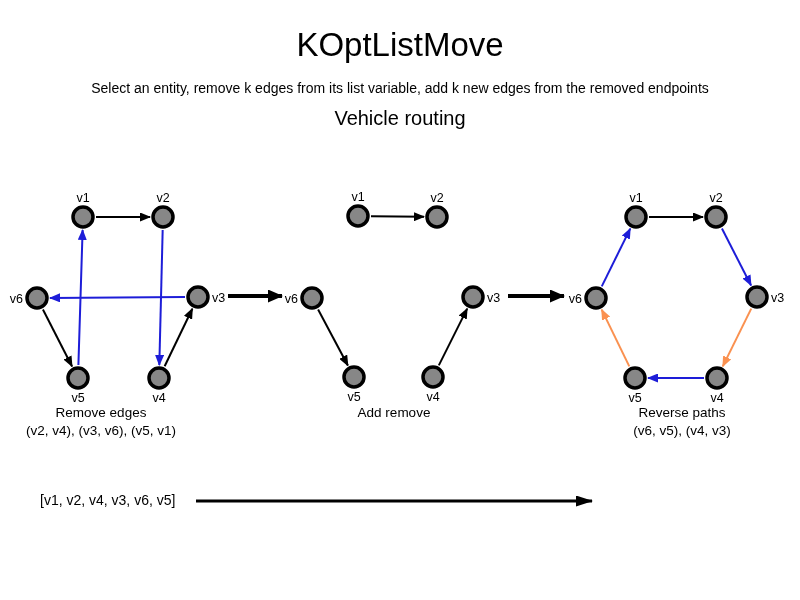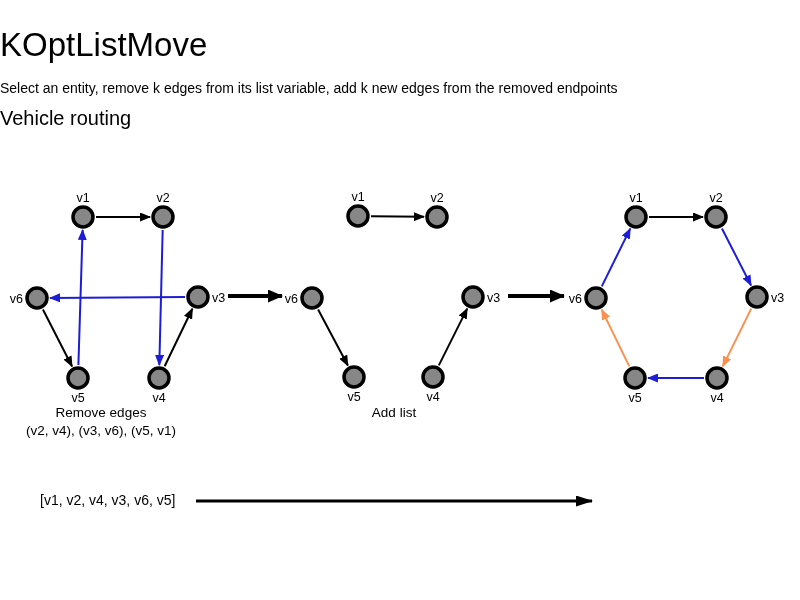--- a/index.html
+++ b/index.html
@@ -1,20 +1,20 @@
 <!DOCTYPE html>
 <html><head>
 <meta charset="utf-8">
 <style>
   html,body{margin:0;padding:0;background:#fff;}
   .stage{
     position:relative;width:800px;height:600px;background:#fff;overflow:hidden;
     font-family:"Liberation Sans",sans-serif;color:#000;
   }
-  .center-text{position:absolute;left:0;right:0;}
+  .center-text{position:absolute;left:0;right:0;text-align:center;}
   .title{top:28px;font-size:33px;line-height:33px;font-weight:400;}
   .subtitle{top:64px;font-size:14px;line-height:16px;margin-top:16px;}
   .context-label{top:110px;font-size:20px;line-height:16px;}
   .diagram-svg{position:absolute;left:0;top:0;width:800px;height:600px;}
   .caption{
     position:absolute;top:404px;transform:translateX(-50%);
     text-align:center;font-size:13.5px;line-height:18px;white-space:nowrap;
   }
   .list-text{position:absolute;top:492px;font-size:14px;line-height:17px;white-space:nowrap;margin-left:6px;}
 </style>
@@ -101,18 +101,22 @@
         <line x1="508" y1="296" x2="564" y2="296" stroke="#000000" stroke-width="4" marker-end="url(#arrow-big)"></line>
         <line x1="196" y1="501" x2="592" y2="501" stroke="#000000" stroke-width="2.8" marker-end="url(#arrow-result)"></line>
       </g>
   </svg>
 
   <div class="caption" style="left:101px">
     <div>Remove edges</div>
     <div>(v2, v4), (v3, v6), (v5, v1)</div>
   </div>
   <div class="caption" style="left:394px">
-    <div>Add list</div>
+    <div>Add remove</div>
+  </div>
+  <div class="caption" style="left:682px">
+    <div>Reverse paths</div>
+    <div>(v6, v5), (v4, v3)</div>
   </div>
 
   <span class="list-text" style="left:34px">[v1, v2, v4, v3, v6, v5]</span>
 
 </div>
 
 </body></html>

